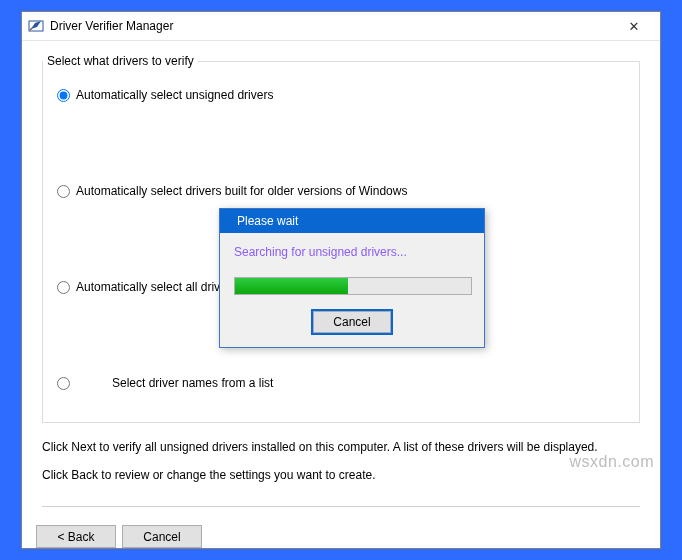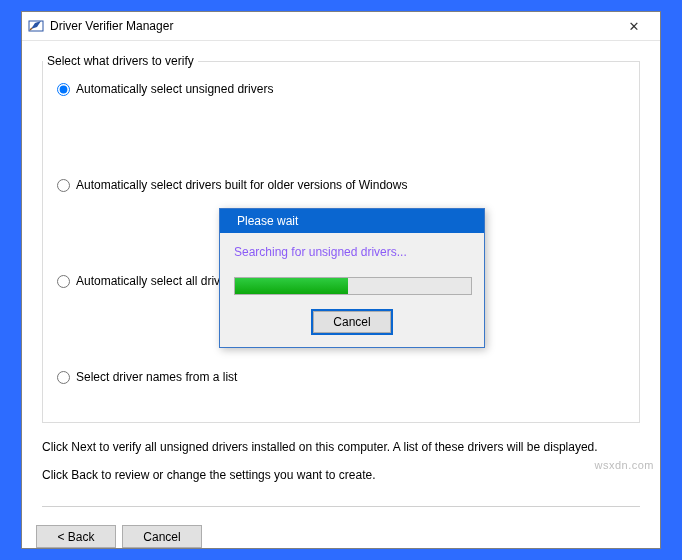--- a/index.html
+++ b/index.html
@@ -79,24 +79,24 @@
     .radio {
       display: flex;
       align-items: center;
       font-size: 12px;
       color: #000;
       cursor: pointer;
     }
     .radio input {
       margin: 0 6px 0 0;
     }
-    .radio-1 { }
+    .radio-1 { margin-top: 6px; }
     .radio-2 { margin-top: 82px; }
     .radio-3 { margin-top: 82px; }
-    .radio-4 { margin-top: 82px; }
+    .radio-4 { margin-top: 82px; gap: 36px; }
     .hints {
       margin-top: 14px;
       font-size: 12px;
       color: #000;
       line-height: 1.8;
     }
     .hints p { margin: 0 0 6px 0; }
     .separator {
       margin-top: 20px;
       border-top: 1px solid #d0d0d0;
@@ -169,21 +169,21 @@
       outline-offset: 0;
       cursor: pointer;
       display: flex;
       align-items: center;
       justify-content: center;
     }
     .watermark {
       position: absolute;
       right: 6px;
       bottom: 44px;
-      font-size: 11px;
+      font-size: 16px;
       color: #bdbdbd;
       letter-spacing: 0.5px;
     }
   </style>
 </head>
 <body>
 
 <div class="window">
   <div class="titlebar">
     <span class="icon">

